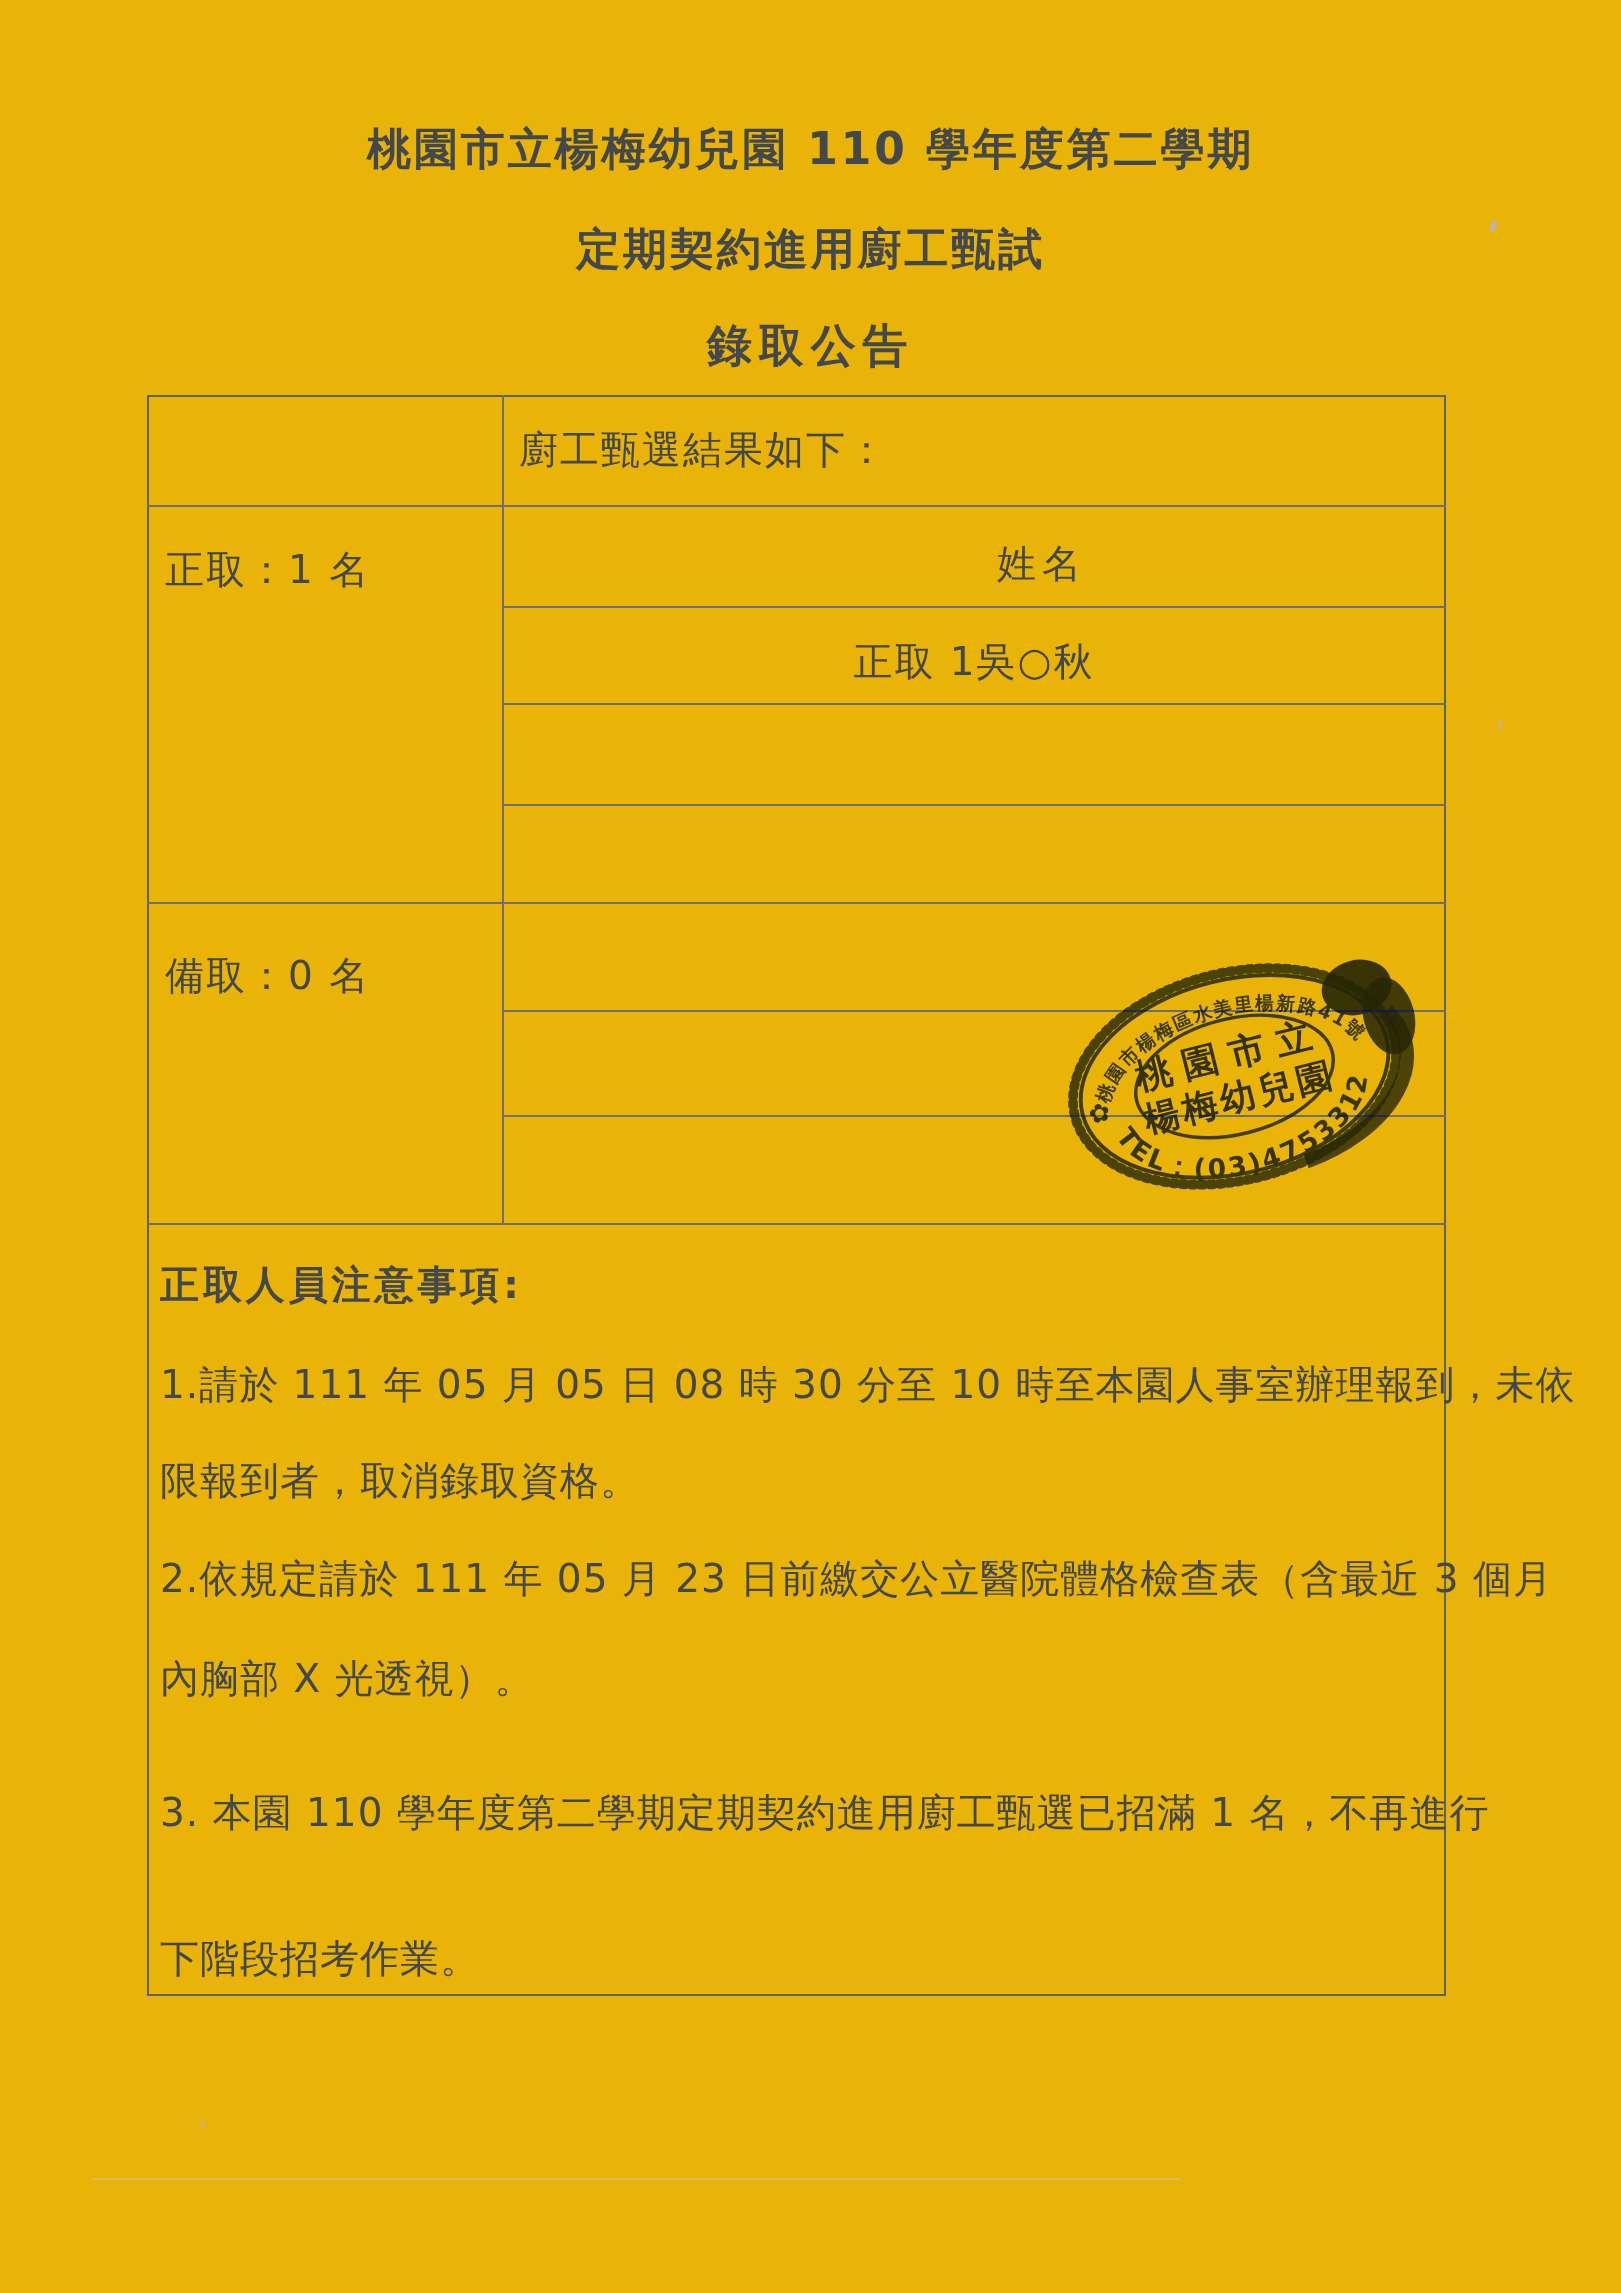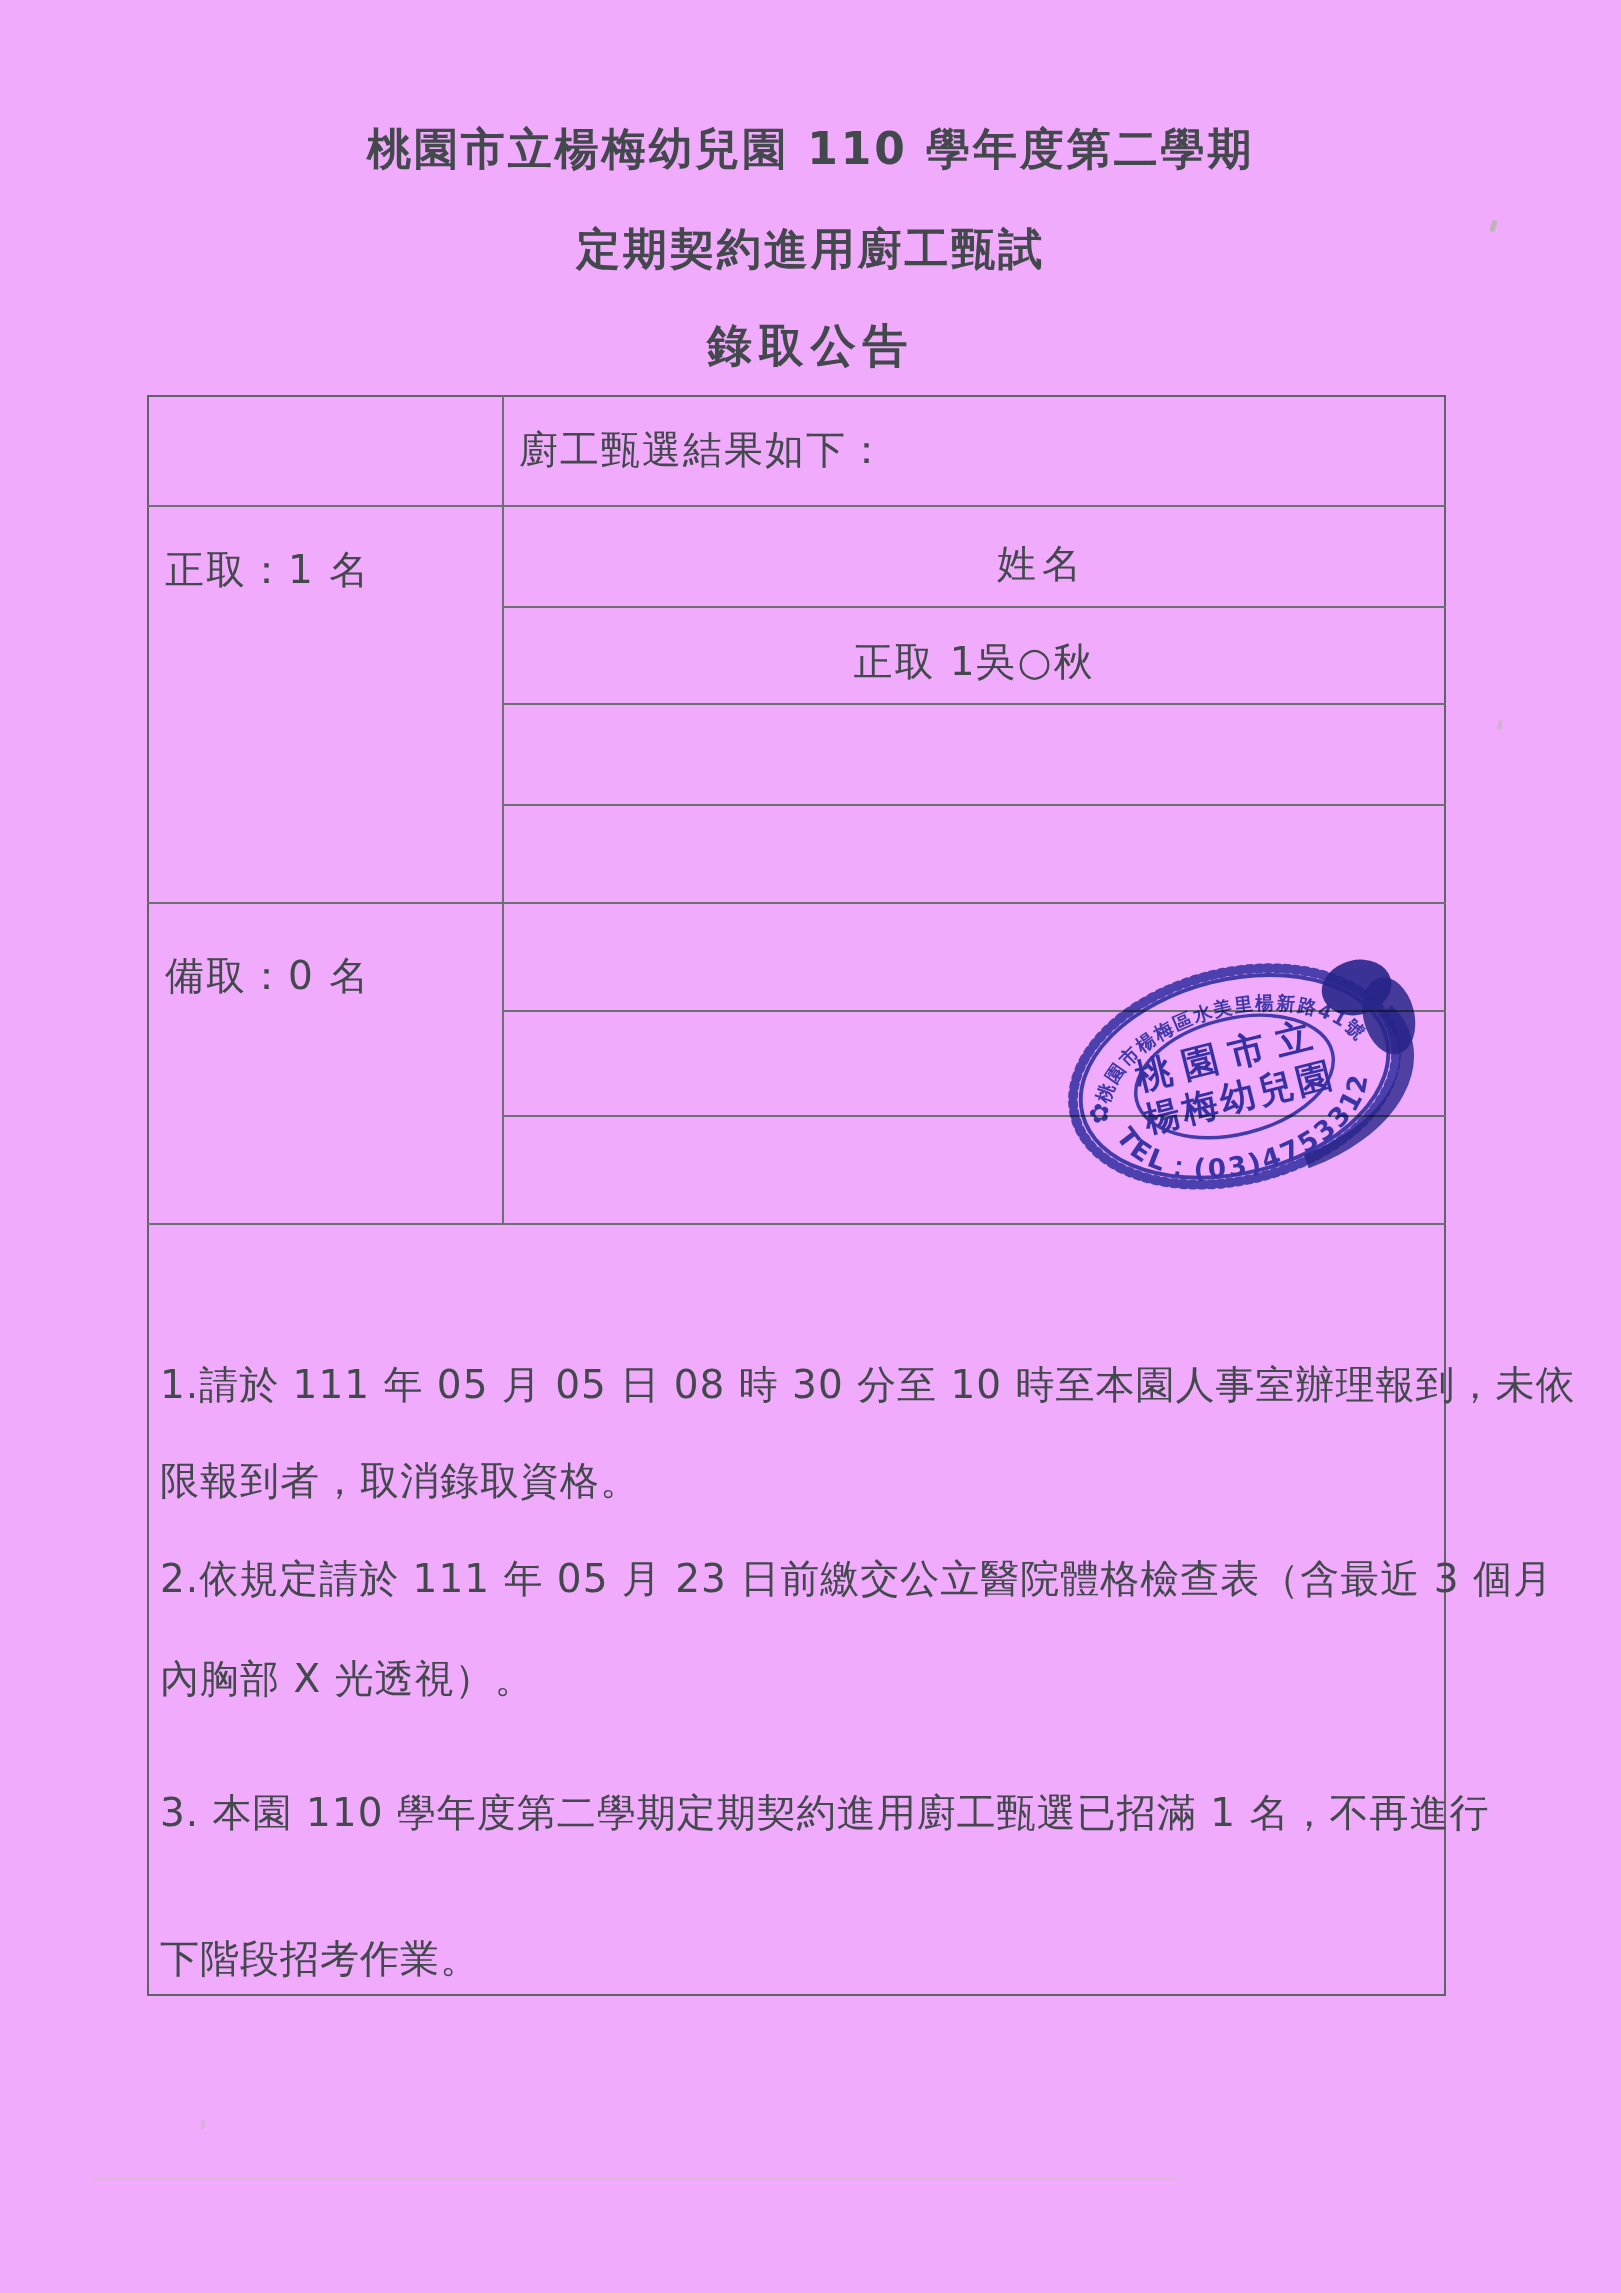--- a/index.html
+++ b/index.html
@@ -1,18 +1,18 @@
 <!DOCTYPE html>
 <html><head>
 <meta charset="utf-8">
 <style>
   html,body{margin:0;padding:0;background:#ffffff;}
   .page{
     position:relative;width:1621px;height:2294px;overflow:hidden;
-    background:#f0abfc;
+    background:#eab308;
     font-family:"DejaVu Sans",sans-serif;
     color:#42484b;
   }
   .title{
     position:absolute;left:12.7px;width:1596px;text-align:center;
     font-weight:600;letter-spacing:2.9px;white-space:nowrap;
   }
   .title1{top:120px;font-size:44px;}
   .title2{top:220px;font-size:44px;}
   .title3{top:316px;font-size:45px;letter-spacing:6.9px;}
@@ -53,20 +53,21 @@
 
   <div class="cell-text" style="left:519px;top:423px;">廚工甄選結果如下：</div>
   <div class="cell-text" style="left:165px;top:537px;margin-top:6px;">正取：1 名</div>
   <div class="cell-text centered" style="left:502px;top:537px;width:1080px;letter-spacing:5.9px;">姓名</div>
   <div class="cell-text" style="left:502px;top:635px;width:944px;display:flex;justify-content:center;">
     <span>正取 1</span>
     <span>吳○秋</span>
   </div>
   <div class="cell-text" style="left:165px;top:949px;">備取：0 名</div>
 
+  <div class="note-line" style="top:1258px;font-weight:600;letter-spacing:3.9px;">正取人員注意事項:</div>
   <div class="note-line" style="top:1358px;">1.請於 111 年 05 月 05 日 08 時 30 分至 10 時至本園人事室辦理報到，未依</div>
   <div class="note-line" style="top:1454px;">限報到者，取消錄取資格。</div>
   <div class="note-line" style="top:1552px;">2.依規定請於 111 年 05 月 23 日前繳交公立醫院體格檢查表（含最近 3 個月</div>
   <div class="note-line" style="top:1652px;">內胸部 X 光透視）。</div>
   <div class="note-line" style="top:1786px;">3. 本園 110 學年度第二學期定期契約進用廚工甄選已招滿 1 名，不再進行</div>
   <div class="note-line" style="top:1884px;margin-top:48px;">下階段招考作業。</div>
 
   <div class="stamp-wrap">
     <svg width="431" height="323" viewBox="0 0 440 330">
       <g transform="translate(220,168) rotate(-14)" fill="none" stroke="#3343a3">

